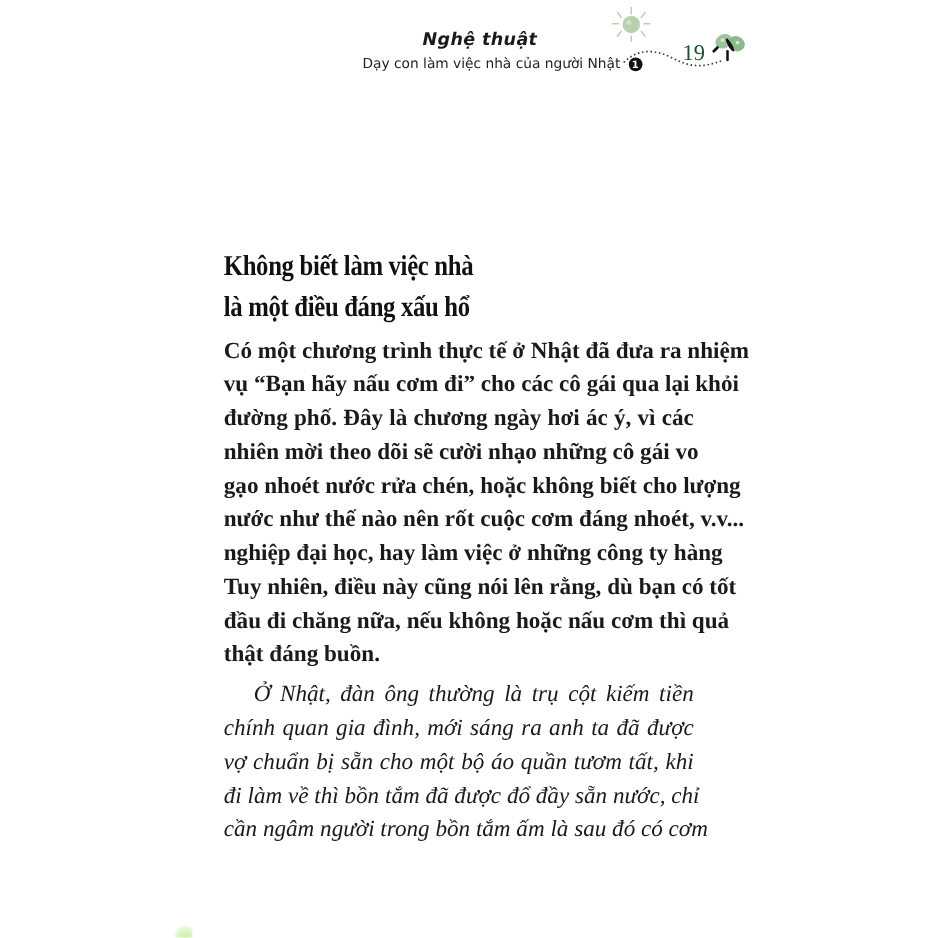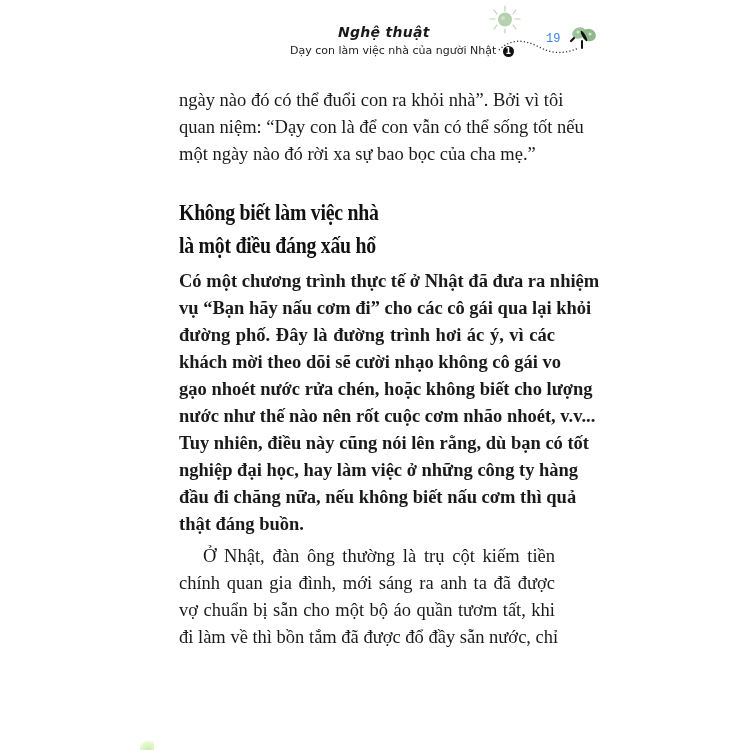--- a/index.html
+++ b/index.html
@@ -56,23 +56,23 @@
     }
     .dotted-path {
       position: absolute;
       left: 497px; top: 30px;
       width: 85px; height: 22px;
     }
     .page-number {
       position: absolute;
       top: 28px;
       left: 546px;
-      font-family: Liberation Mono, monospace;
-      font-size: 12px;
-      color: #3b82f6;
+      font-family: Liberation Serif, serif;
+      font-size: 18px;
+      color: #14532d;
     }
     .sun-icon {
       position: absolute;
       left: 485px; top: 0px;
       width: 40px; height: 32px;
     }
     .butterfly-icon {
       position: absolute;
       left: 568px; top: 20px;
       width: 30px; height: 26px;
@@ -100,21 +100,21 @@
       font-weight: bold;
       font-size: 23px;
       line-height: 33px;
       letter-spacing: -0.3px;
       transform: scaleX(0.86);
       transform-origin: left top;
       color: #111;
     }
     .para1 { position: absolute; left: 179px; top: 83px; width: 376px; }
     .para2 { position: absolute; left: 179px; top: 264px; width: 376px; font-weight: bold; }
-    .para3 { position: absolute; left: 179px; top: 539px; width: 376px; }
+    .para3 { position: absolute; left: 179px; top: 539px; width: 376px; font-style: italic; }
     .indent { padding-left: 24px; }
     .corner-mark {
       position: absolute;
       left: 140px; top: 735px;
       width: 14px; height: 16px;
       background: radial-gradient(circle at 60% 70%, #c7f0a8 0%, #e5f8d3 55%, rgba(255,255,255,0) 75%);
     }
   </style>
 </head>
 <body>
@@ -154,45 +154,41 @@
       <ellipse cx="11" cy="9" rx="7" ry="5.5" fill="#9cc39a" transform="rotate(-25 11 9)"></ellipse>
       <ellipse cx="21" cy="11" rx="7" ry="6" fill="#8db98b" transform="rotate(20 21 11)"></ellipse>
       <ellipse cx="16" cy="12" rx="1.6" ry="6" fill="#111" transform="rotate(-30 16 12)"></ellipse>
       <path d="M6 14 L 3 17" stroke="#111" stroke-width="2.2" stroke-linecap="round"></path>
       <path d="M14 17 L 14 24" stroke="#111" stroke-width="2" stroke-linecap="round"></path>
       <circle cx="10" cy="8" r="1.5" fill="#d6e8d4"></circle>
       <circle cx="22" cy="10" r="1.5" fill="#d6e8d4"></circle>
     </svg>
   </div>
 
-  <div class="para1 p">
-    <span class="line">ngày nào đó có thể đuổi con ra khỏi nhà”. Bởi vì tôi</span>
-    <span class="line">quan niệm: “Dạy con là để con vẫn có thể sống tốt nếu</span>
-    <span class="line last">một ngày nào đó rời xa sự bao bọc của cha mẹ.”</span>
-  </div>
 
   <div class="heading">
     <div>Không biết làm việc nhà</div>
     <div>là một điều đáng xấu hổ</div>
   </div>
 
   <div class="para2 p">
     <span class="line">Có một chương trình thực tế ở Nhật đã đưa ra nhiệm</span>
     <span class="line">vụ “Bạn hãy nấu cơm đi” cho các cô gái qua lại khỏi</span>
-    <span class="line">đường phố. Đây là đường trình hơi ác ý, vì các</span>
-    <span class="line">khách mời theo dõi sẽ cười nhạo không cô gái vo</span>
+    <span class="line">đường phố. Đây là chương ngày hơi ác ý, vì các</span>
+    <span class="line">nhiên mời theo dõi sẽ cười nhạo những cô gái vo</span>
     <span class="line">gạo nhoét nước rửa chén, hoặc không biết cho lượng</span>
-    <span class="line">nước như thế nào nên rốt cuộc cơm nhão nhoét, v.v...</span>
+    <span class="line">nước như thế nào nên rốt cuộc cơm đáng nhoét, v.v...</span>
+    <span class="line">nghiệp đại học, hay làm việc ở những công ty hàng</span>
     <span class="line">Tuy nhiên, điều này cũng nói lên rằng, dù bạn có tốt</span>
-    <span class="line">nghiệp đại học, hay làm việc ở những công ty hàng</span>
-    <span class="line">đầu đi chăng nữa, nếu không biết nấu cơm thì quả</span>
+    <span class="line">đầu đi chăng nữa, nếu không hoặc nấu cơm thì quả</span>
     <span class="line last">thật đáng buồn.</span>
   </div>
 
   <div class="para3 p">
     <span class="line indent">Ở Nhật, đàn ông thường là trụ cột kiếm tiền</span>
     <span class="line">chính quan gia đình, mới sáng ra anh ta đã được</span>
     <span class="line">vợ chuẩn bị sẵn cho một bộ áo quần tươm tất, khi</span>
     <span class="line">đi làm về thì bồn tắm đã được đổ đầy sẵn nước, chỉ</span>
+    <span class="line">cần ngâm người trong bồn tắm ấm là sau đó có cơm</span>
   </div>
 
   <div class="corner-mark"></div>
 </div>
 
 </body></html>

